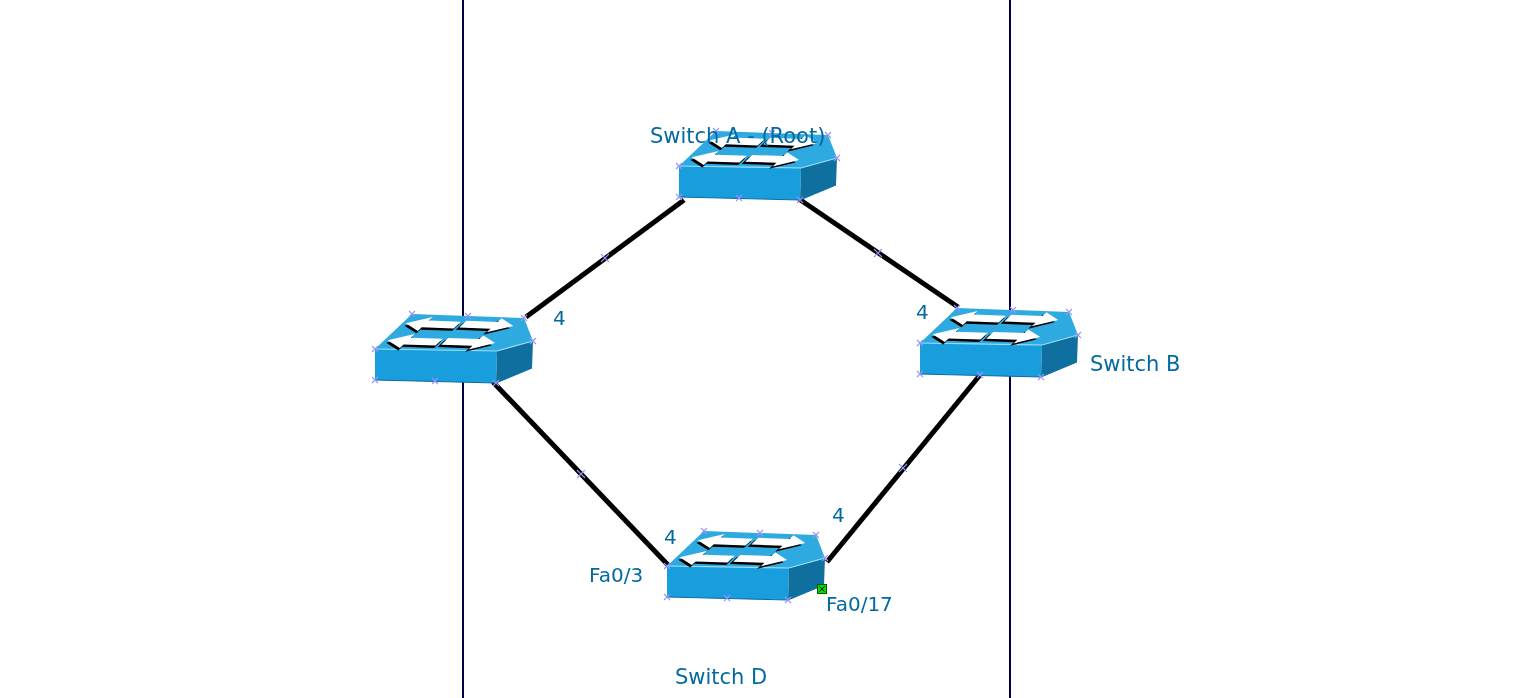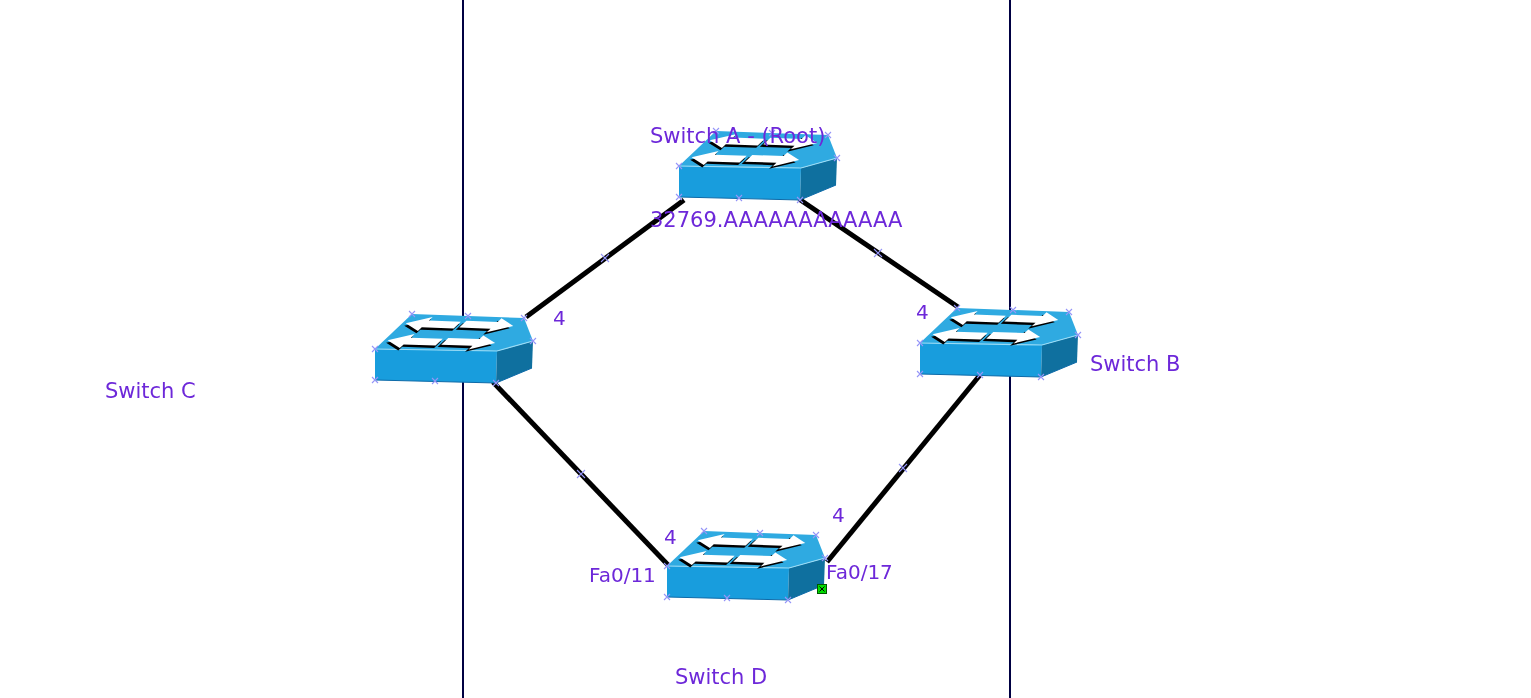--- a/index.html
+++ b/index.html
@@ -1,21 +1,21 @@
 <!DOCTYPE html>
 <html style="--sw-top: #2FAAE1; --sw-front: #189DDD; --sw-side: #0F709F; --link-line: #000000; --guide-line: #000042; --handle: #9595F8; --marker-fill: #00DD00; --marker-border: #005500;"><head>
 <meta charset="utf-8">
 <style>
   html,body{margin:0;padding:0;background:#ffffff;}
   #canvas{
     position:relative;
     width:1531px;height:698px;
     background:#ffffff;
     font-family:"DejaVu Sans","Liberation Sans",sans-serif;
-    color:#6d28d9;
+    color:#0369a1;
     overflow:hidden;
   }
   .vline{
     position:absolute;top:0;bottom:0;width:2px;
     background:var(--guide-line,#000042);
   }
   .links-layer{position:absolute;left:0;top:0;}
   .link{stroke:var(--link-line,#000);stroke-width:5;}
   .mid-handle,.handle{stroke:var(--handle,#9595F8);stroke-width:1.1;fill:none;}
   .icon{position:absolute;width:170px;height:80px;}
@@ -108,40 +108,38 @@
       </svg>
   </div>
   <div class="icon" style="left:662px;top:526px">
     <svg width="170" height="80" viewBox="-5 -5 170 80">
         <use href="#cisco-switch"></use>
       </svg>
   </div>
 
   <div class="node-label" style="left:650px;top:66px">
     <div>Switch A - (Root)</div>
-    <div>32769.AAAAAAAAAAAA</div>
   </div>
   <div class="node-label" style="left:1090px;top:294px">
     <div>Switch B</div>
   </div>
   <div class="node-label" style="left:105px;top:321px">
-    <div>Switch C</div>
   </div>
   <div class="node-label" style="left:675px;top:607px">
     <div>Switch D</div>
     
   </div>
 
   <div class="small-label" style="left:553px;top:306px">4</div>
   <div class="small-label" style="left:916px;top:300px">4</div>
   <div class="small-label" style="left:664px;top:525px">4</div>
   <div class="small-label" style="left:832px;top:503px">4</div>
 
-  <div class="small-label" style="left:589px;top:563px">Fa0/11</div>
-  <div class="small-label" style="left:826px;top:560px">Fa0/17</div>
+  <div class="small-label" style="left:589px;top:563px">Fa0/3</div>
+  <div class="small-label" style="left:826px;top:592px">Fa0/17</div>
 
   <div class="marker" style="left:817px;top:580px">
     <svg width="11" height="11">
       <rect x="0.5" y="0.5" width="9" height="9" fill="var(--marker-fill,#00DD00)" stroke="var(--marker-border,#005500)" stroke-width="1"></rect>
       <path d="M2.5,2.5 L7.5,7.5 M2.5,7.5 L7.5,2.5" stroke="#000" stroke-width="1" fill="none"></path>
     </svg>
   </div>
 
 </div>
 

